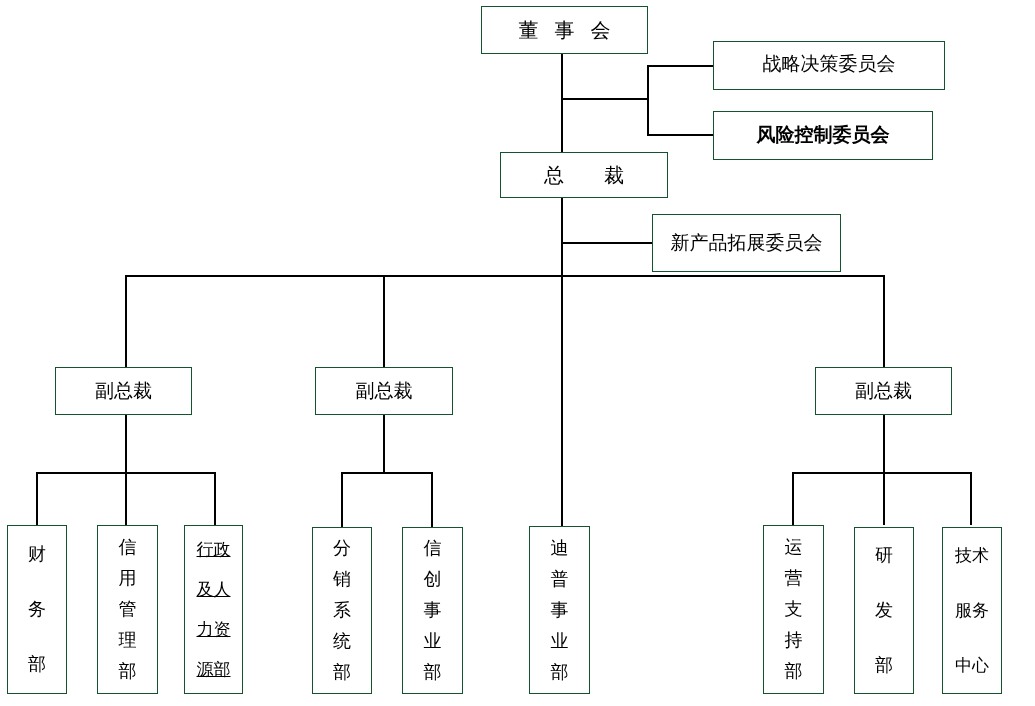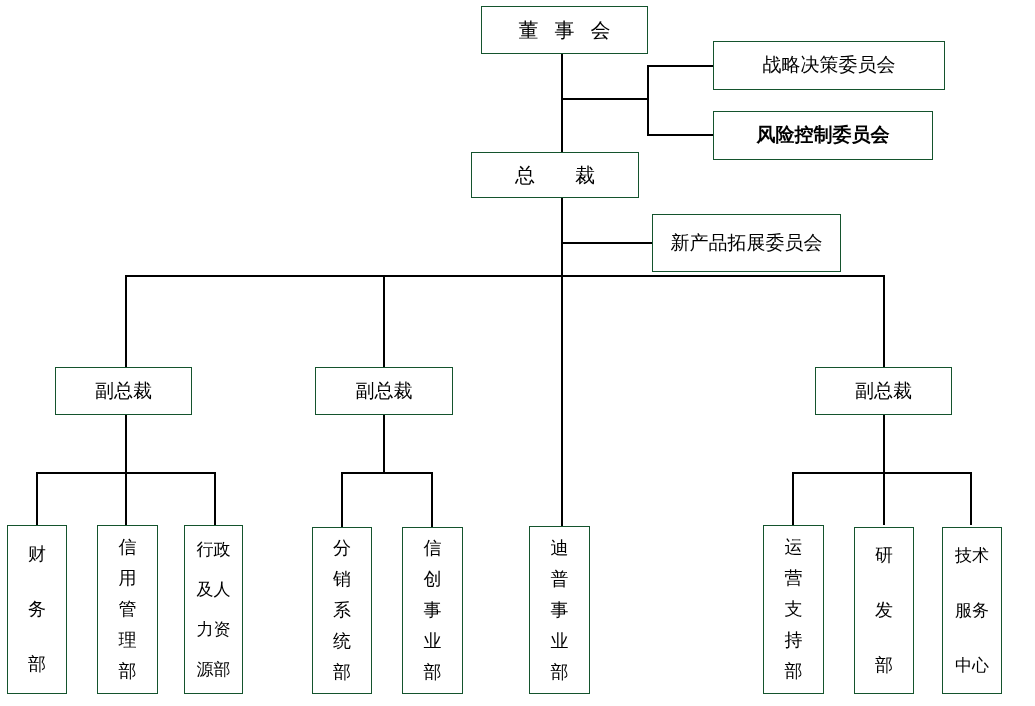--- a/index.html
+++ b/index.html
@@ -26,21 +26,21 @@
     justify-content: center;
     text-align: center;
     font-size: 19px;
     line-height: 1.2;
   }
   .vbox {
     white-space: pre-line;
     font-size: 18px;
   }
   .lh55 { line-height: 55px; }
-  .lh40 { line-height: 40px; font-size: 17px; }
+  .lh40 { line-height: 40px; font-size: 17px; text-decoration: underline; }
   .lh31 { line-height: 31px; }
   .ls-wide   { letter-spacing: 0.8em; margin-right: -0.8em; font-size: 20px; }
   .ls-xwide  { letter-spacing: 2em;   margin-right: -2em;   font-size: 20px; }
   .line {
     position: absolute;
     background: #000000;
   }
 </style>
 </head>
 <body>
@@ -75,28 +75,28 @@
   <div class="line" style="left:883px; top:415px; width:2px;  height:58px;"></div>
   <div class="line" style="left:792px; top:472px; width:180px; height:2px;"></div>
   <div class="line" style="left:792px; top:472px; width:2px;  height:53px;"></div>
   <div class="line" style="left:883px; top:472px; width:2px;  height:53px;"></div>
   <div class="line" style="left:970px; top:472px; width:2px;  height:53px;"></div>
 
   <div class="box" style="left:481px; top:6px; width:167px; height:48px;">
     <span class="ls-wide">董事会</span>
   </div>
 
-  <div class="box" style="left:713px; top:41px; width:232px; height:49px;">
+  <div class="box" style="left:713px; top:41px; width:232px; height:49px;font-family:Liberation Mono, monospace;">
     <span>战略决策委员会</span>
   </div>
   <div class="box" style="left:713px; top:111px; width:220px; height:49px;font-weight:bold;">
     <span>风险控制委员会</span>
   </div>
 
-  <div class="box" style="left:471px; top:152px; width:168px; height:46px;text-align:right;">
+  <div class="box" style="left:500px; top:152px; width:168px; height:46px;text-align:right;">
     <span class="ls-xwide">总裁</span>
   </div>
 
   <div class="box" style="left:652px; top:214px; width:189px; height:58px;text-align:center;">
     <span>新产品拓展委员会</span>
   </div>
 
   <div class="box" style="left:55px; top:367px; width:137px; height:48px;">
     <span>副总裁</span>
   </div>

